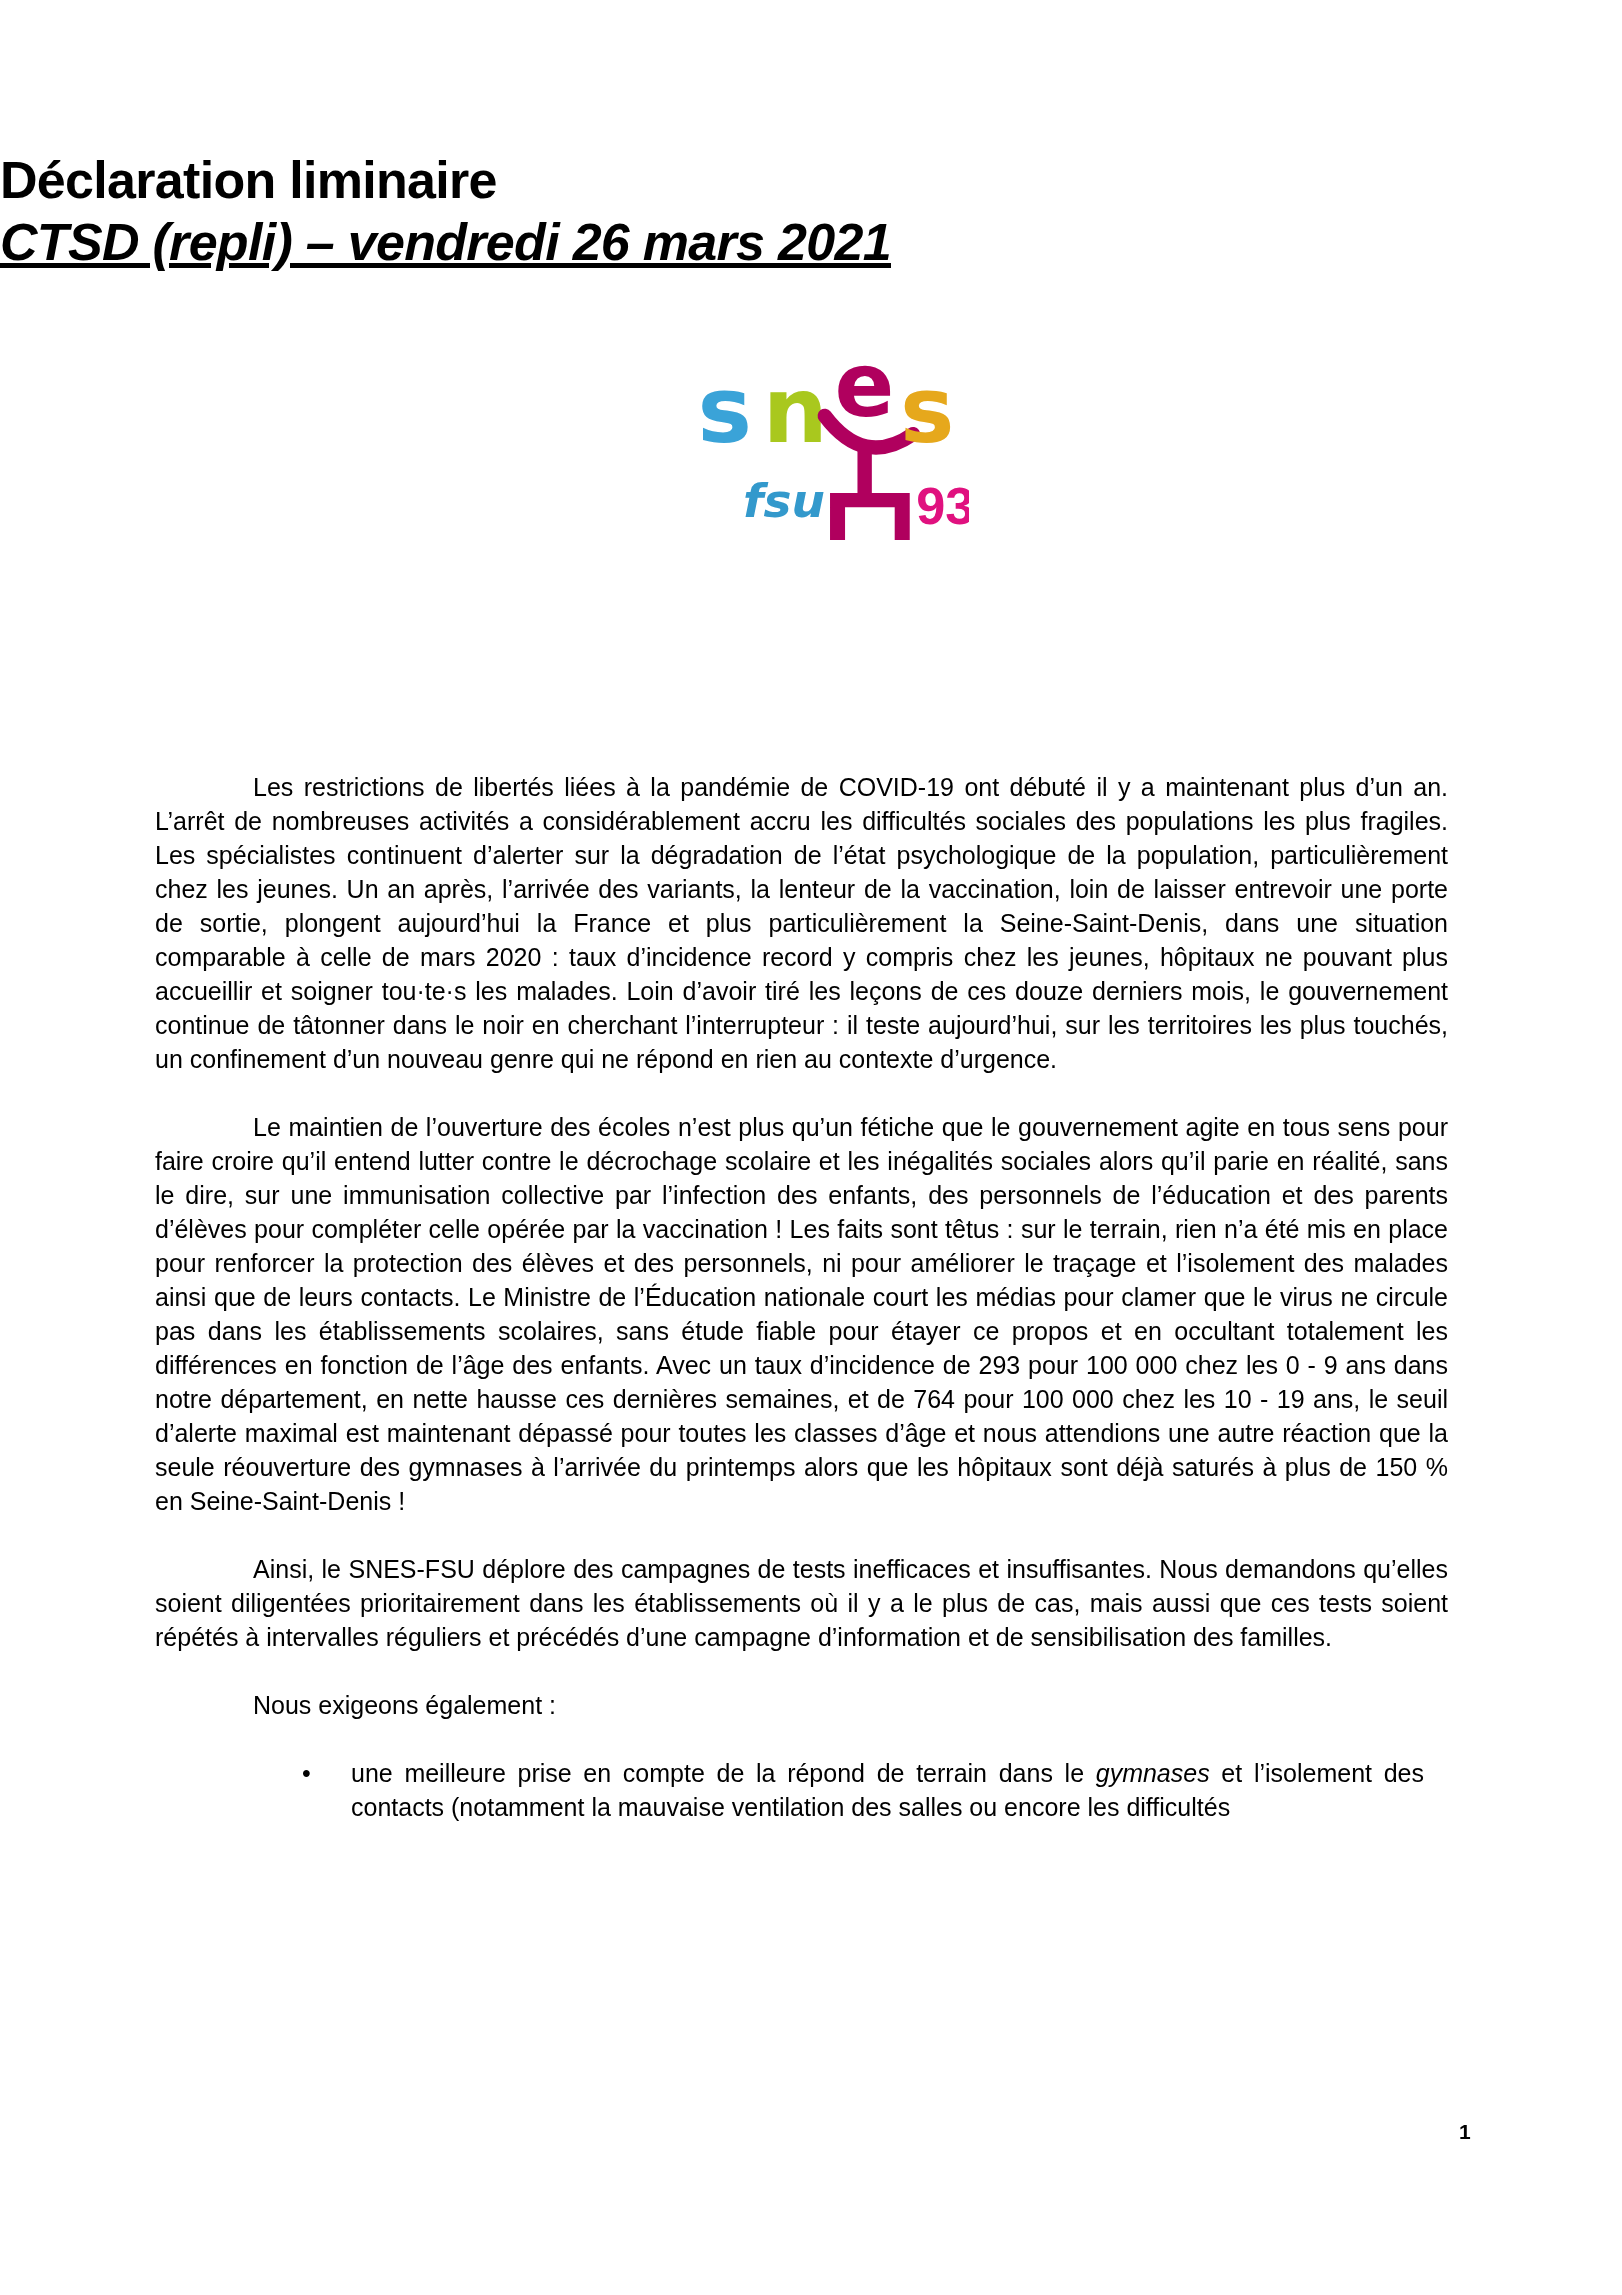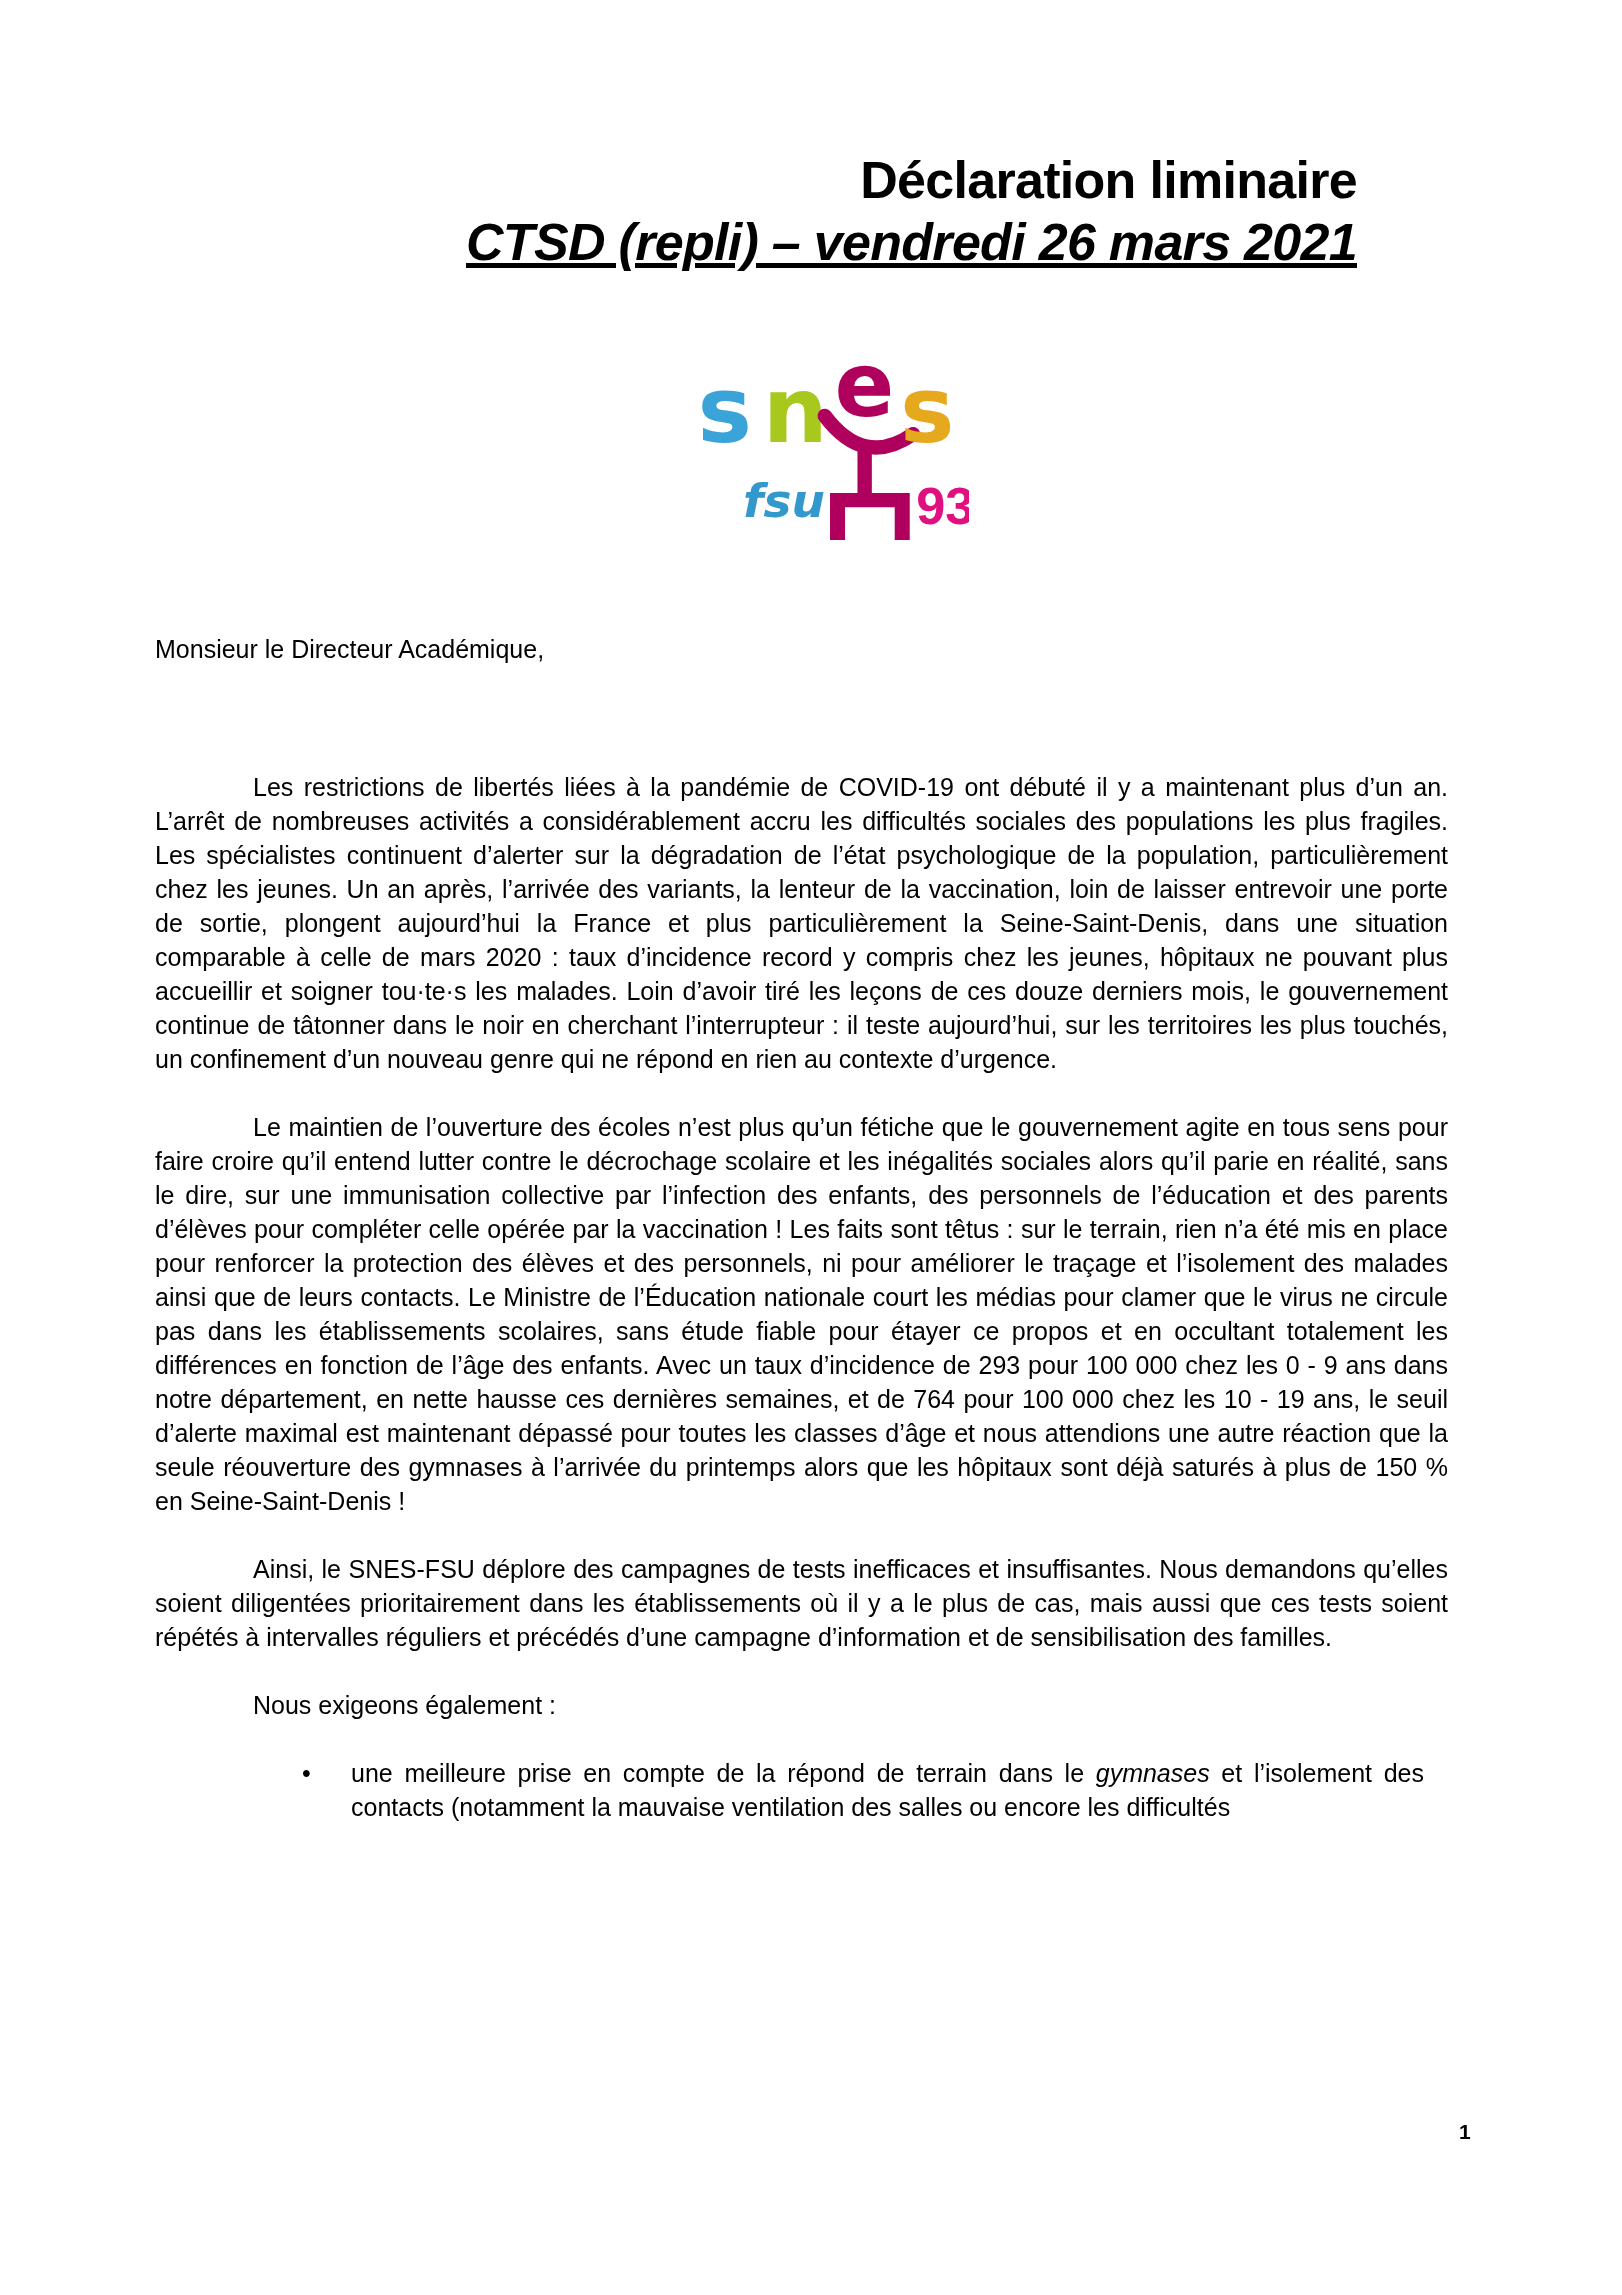--- a/index.html
+++ b/index.html
@@ -1,17 +1,17 @@
 <!DOCTYPE html>
 <html style="font-size:10.5px"><head>
 <meta charset="utf-8">
 <style>
   html, body { margin: 0; padding: 0; background: #ffffff; }
   body { width: 1623px; height: 2295px; position: relative; overflow: hidden; font-family: "Liberation Sans", sans-serif; color: #000; }
-  .title-block { position: absolute; top: 149px; left: 0; width: 1357px; text-align: right; }
+  .title-block { position: absolute; top: 149px; left: 0; width: 1357px; text-align: left; }
   .title { font-weight: bold; font-size: 52px; line-height: 62px; margin: 0; letter-spacing: -0.7px; }
   .subtitle { font-weight: bold; font-style: italic; font-size: 52px; line-height: 62px; margin: 0; letter-spacing: -0.7px; text-decoration: underline; }
   .logo { position: absolute; left: 661px; top: 344px; width: 308px; height: 196px; }
   .salutation { position: absolute; left: 155px; top: 632px; font-size: 25px; line-height: 34px; }
   .body { position: absolute; left: 155px; top: 770px; width: 1306px; font-size: 25px; line-height: 34px; }
   .para { text-align: justify; text-indent: 98px; margin: 0 13px 34px 0; }
   .para.plain { text-align: left; }
   .bullets { list-style: none; padding: 0; margin: 34px 0 0 0; }
   .bullet-item { position: relative; padding-left: 196px; padding-right: 0; text-align: justify; width: 1073px; margin-left: 0; }
   .bullet-dot { position: absolute; left: 147px; top: 0; }
@@ -43,21 +43,20 @@
 
     <text id="logo-s2" x="365" y="150" font-family="DejaVu Sans, sans-serif" font-weight="bold" font-size="140" fill="#e6a81c">s</text>
 
     <text id="logo-fsu" x="125" y="265" font-family="DejaVu Sans, sans-serif" font-weight="bold" font-style="italic" font-size="72" fill="#3399cc">fsu</text>
 
     <text id="logo-num" x="390" y="275" font-family="Liberation Sans, sans-serif" font-weight="bold" font-size="80" fill="#e0117f">93</text>
   </svg>
 </div>
 
 <div class="salutation">
-  <div>Monsieur le Directeur Académique,</div>
 </div>
 
 <div class="body">
   <p class="para">Les restrictions de libertés liées à la pandémie de COVID-19 ont débuté il y a maintenant plus d’un an. L’arrêt de nombreuses activités a considérablement accru les difficultés sociales des populations les plus fragiles. Les spécialistes continuent d’alerter sur la dégradation de l’état psychologique de la population, particulièrement chez les jeunes. Un an après, l’arrivée des variants, la lenteur de la vaccination, loin de laisser entrevoir une porte de sortie, plongent aujourd’hui la France et plus particulièrement la Seine-Saint-Denis, dans une situation comparable à celle de mars 2020 : taux d’incidence record y compris chez les jeunes, hôpitaux ne pouvant plus accueillir et soigner tou·te·s les malades. Loin d’avoir tiré les leçons de ces douze derniers mois, le gouvernement continue de tâtonner dans le noir en cherchant l’interrupteur : il teste aujourd’hui, sur les territoires les plus touchés, un confinement d’un nouveau genre qui ne répond en rien au contexte d’urgence.</p>
   <p class="para">Le maintien de l’ouverture des écoles n’est plus qu’un fétiche que le gouvernement agite en tous sens pour faire croire qu’il entend lutter contre le décrochage scolaire et les inégalités sociales alors qu’il parie en réalité, sans le dire, sur une immunisation collective par l’infection des enfants, des personnels de l’éducation et des parents d’élèves pour compléter celle opérée par la vaccination ! Les faits sont têtus : sur le terrain, rien n’a été mis en place pour renforcer la protection des élèves et des personnels, ni pour améliorer le traçage et l’isolement des malades ainsi que de leurs contacts. Le Ministre de l’Éducation nationale court les médias pour clamer que le virus ne circule pas dans les établissements scolaires, sans étude fiable pour étayer ce propos et en occultant totalement les différences en fonction de l’âge des enfants. Avec un taux d’incidence de 293 pour 100 000 chez les 0 - 9 ans dans notre département, en nette hausse ces dernières semaines, et de 764 pour 100 000 chez les 10 - 19 ans, le seuil d’alerte maximal est maintenant dépassé pour toutes les classes d’âge et nous attendions une autre réaction que la seule réouverture des gymnases à l’arrivée du printemps alors que les hôpitaux sont déjà saturés à plus de 150 % en Seine-Saint-Denis !</p>
   <p class="para">Ainsi, le SNES-FSU déplore des campagnes de tests inefficaces et insuffisantes. Nous demandons qu’elles soient diligentées prioritairement dans les établissements où il y a le plus de cas, mais aussi que ces tests soient répétés à intervalles réguliers et précédés d’une campagne d’information et de sensibilisation des familles.</p>
   <p class="para plain">Nous exigeons également :</p>
   <ul class="bullets">
     <li class="bullet-item">
       <span class="bullet-dot">•</span><span>une meilleure prise en compte de la répond de terrain dans le </span><em>gymnases</em><span> et l’isolement des contacts (notamment la mauvaise ventilation des salles ou encore les difficultés</span>

